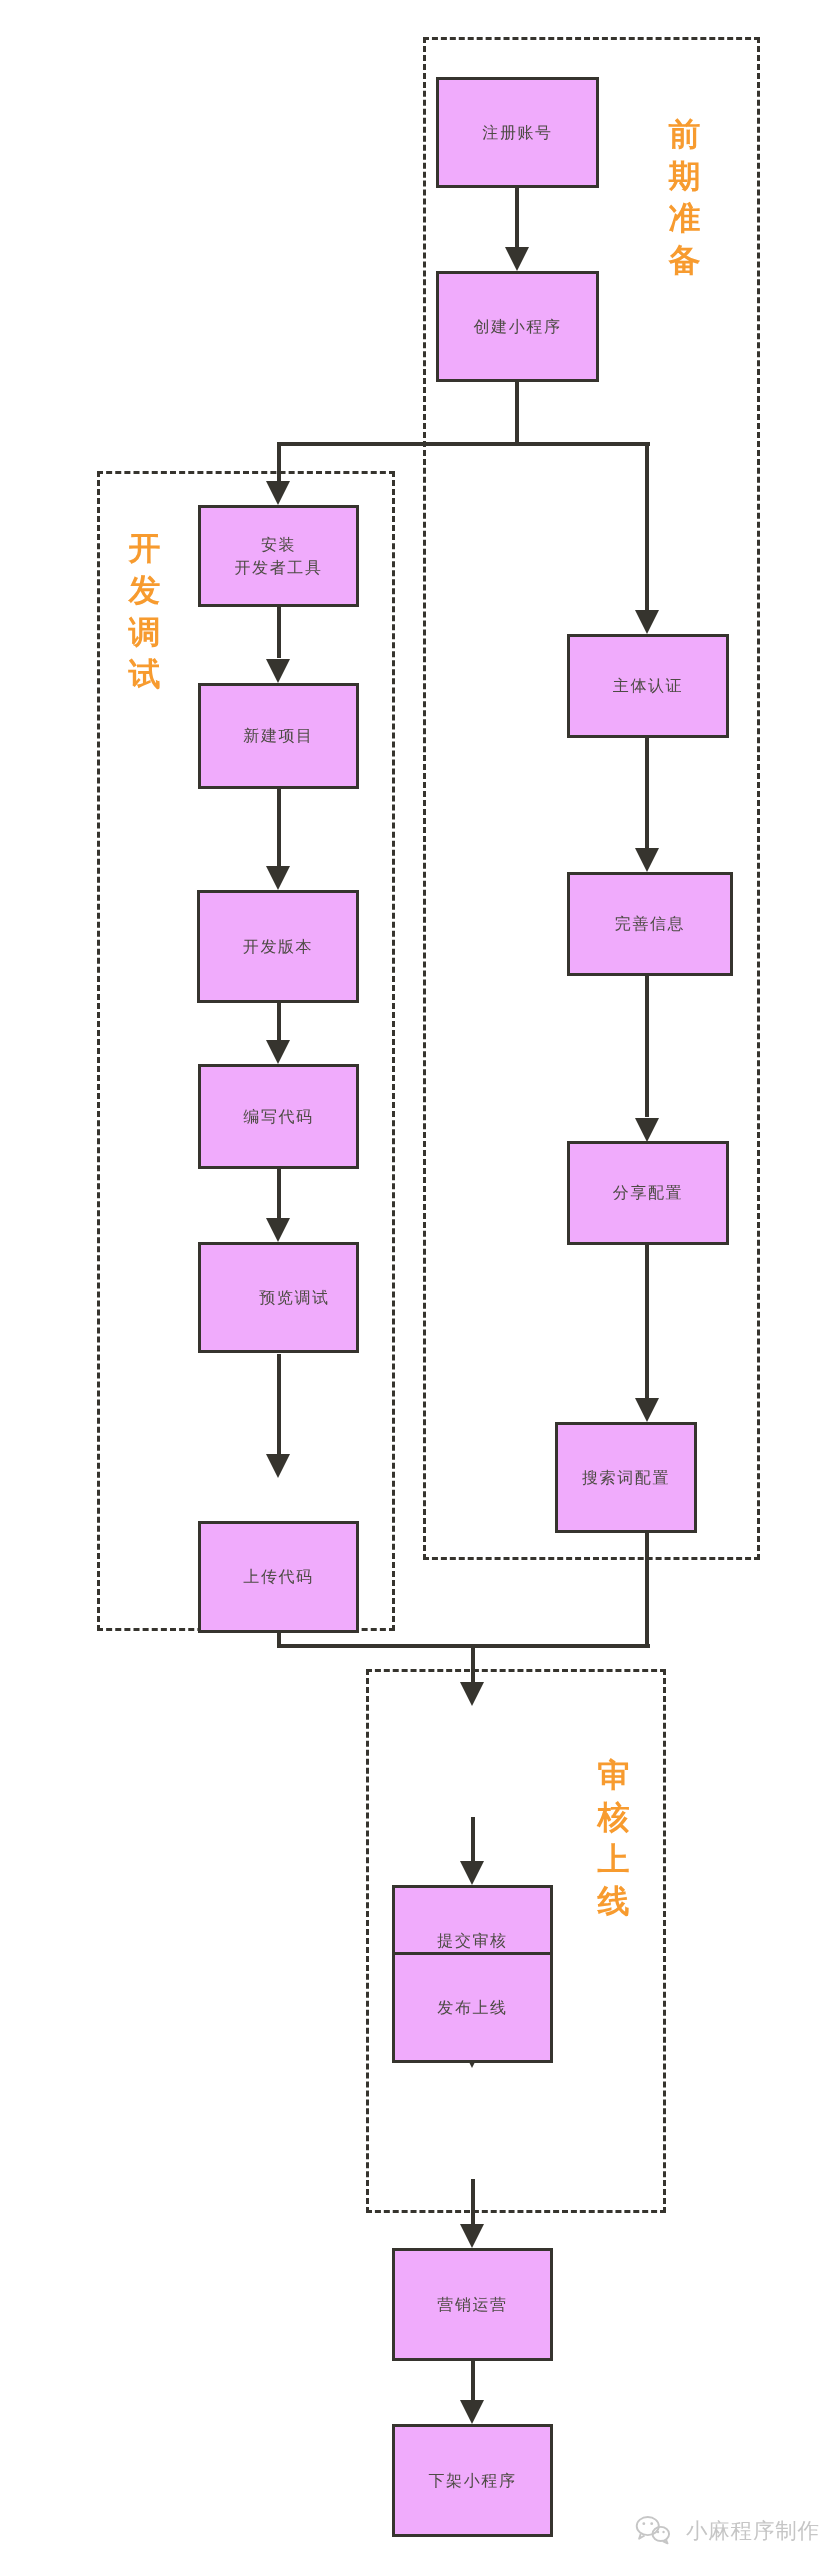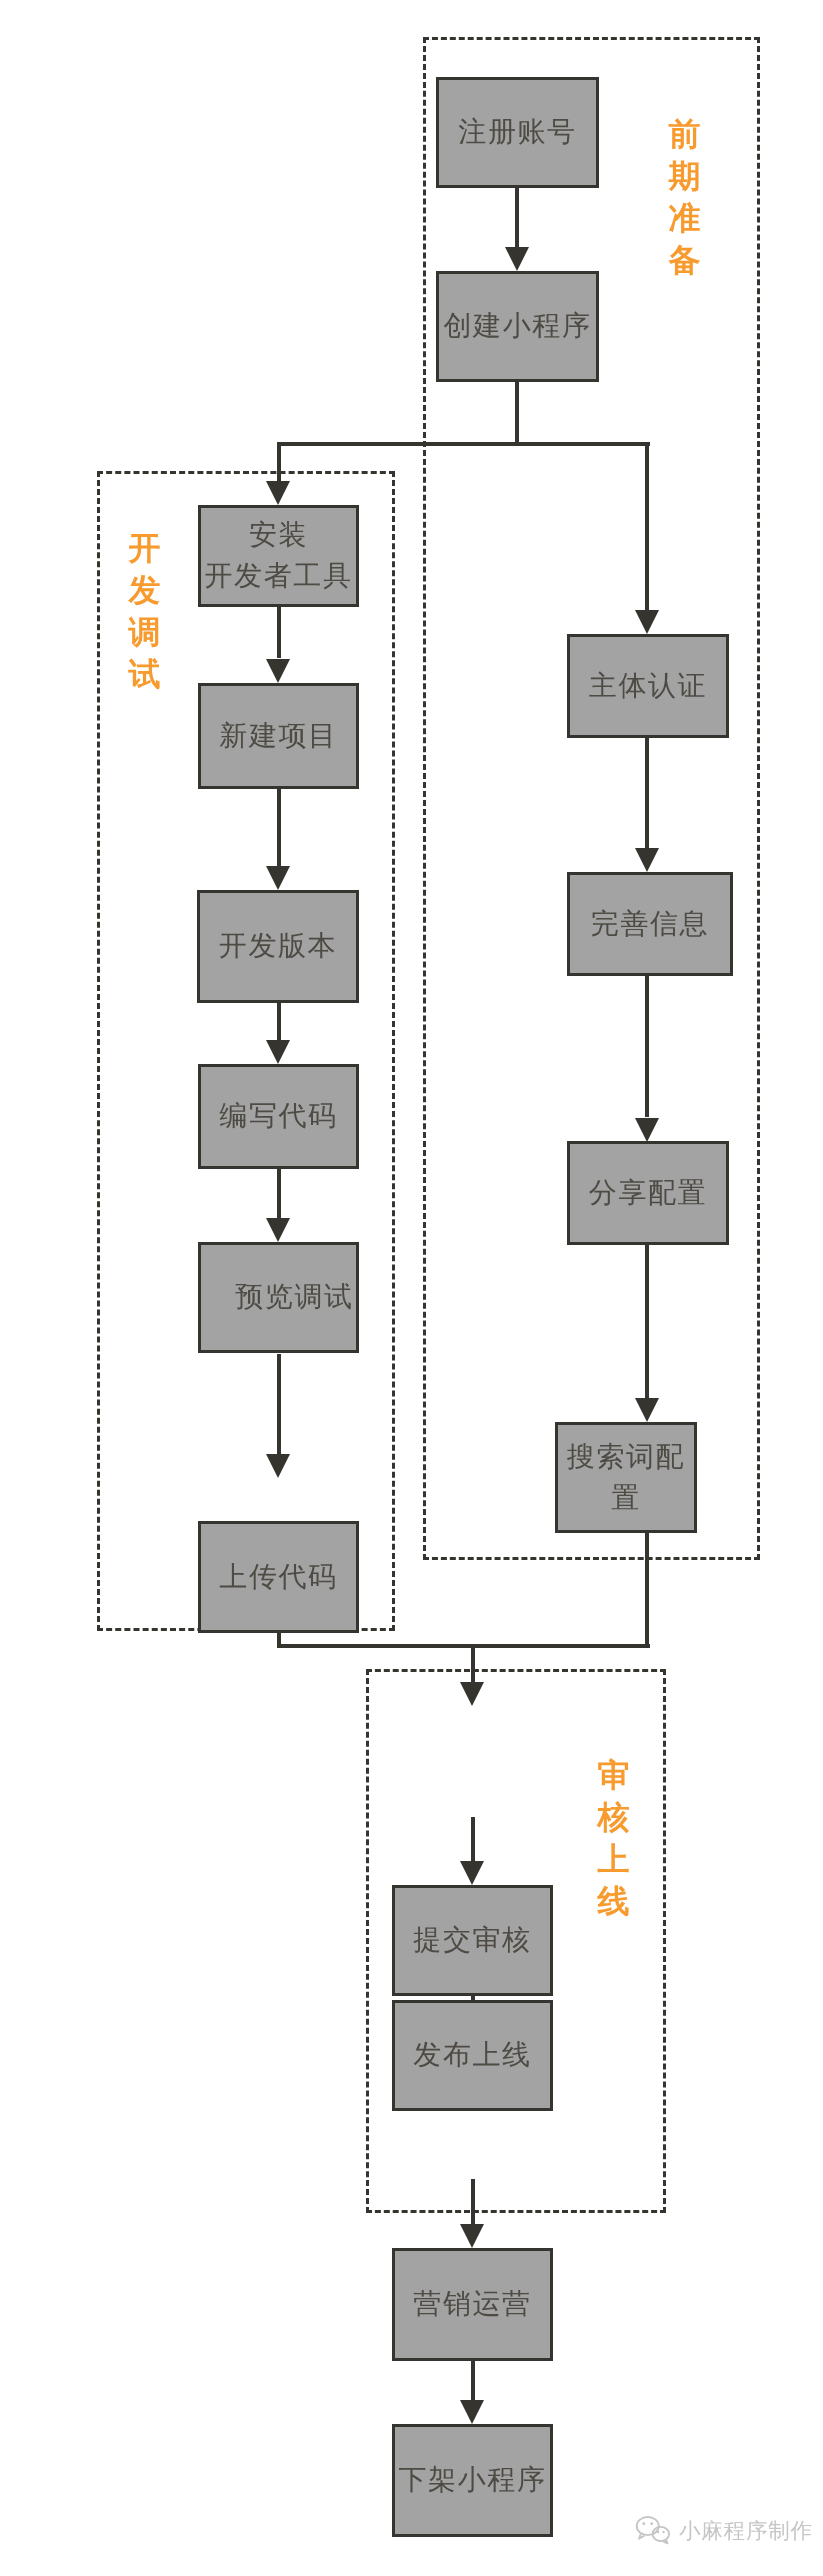--- a/index.html
+++ b/index.html
@@ -4,40 +4,40 @@
 <style>
   html,body{margin:0;padding:0;background:#ffffff;}
   .canvas{
     position:relative;width:823px;height:2576px;background:#ffffff;
     font-family:"DejaVu Sans","Liberation Sans",sans-serif;overflow:hidden;
   }
   .group{
     position:absolute;border:3.2px dashed #36342E;box-sizing:border-box;background:transparent;
   }
   .node{
-    position:absolute;background:#a3a3a3;border:3.2px solid #36342E;box-sizing:border-box;
+    position:absolute;background:#f0abfc;border:3.2px solid #36342E;box-sizing:border-box;
     display:flex;align-items:center;justify-content:center;text-align:center;
-    font-size:28px;letter-spacing:1.6px;line-height:1.45;color:#4D4B44;white-space:pre-line;
+    font-size:16px;letter-spacing:1.6px;line-height:1.45;color:#4D4B44;white-space:pre-line;
     z-index:3;
   }
   .vlabel{
     position:absolute;width:37px;font-size:32px;font-weight:bold;color:#F79B2F;
     line-height:42px;text-align:center;word-break:break-all;z-index:2;
   }
   .line{position:absolute;background:#36342E;z-index:1;}
   .arrow{
     position:absolute;width:0;height:0;z-index:2;
     border-left:12px solid transparent;border-right:12px solid transparent;
     border-top:24px solid #36342E;
   }
   .watermark{
     position:absolute;left:634px;top:2515px;display:flex;align-items:center;gap:8px;
     color:#C6C6C6;z-index:4;
   }
-  .watermark-text{font-size:21.5px;letter-spacing:0.8px;color:#C6C6C6;text-shadow:0.8px 0.8px 0 #ffffff;}
+  .watermark-text{font-size:21.5px;letter-spacing:0.8px;color:#C6C6C6;text-shadow:0.8px 0.8px 0 #ffffff;margin-left:7px;}
 </style>
 </head>
 <body>
 
 <div class="canvas">
 
   <div class="group" style="left:423px;top:37px;width:337px;height:1523px;"></div>
   <div class="group" style="left:97px;top:471px;width:298px;height:1160px;"></div>
   <div class="group" style="left:366px;top:1669px;width:300px;height:544px;"></div>
 
@@ -91,21 +91,21 @@
   <div class="node" style="left:198px;top:683px;width:161px;height:106px;">新建项目</div>
   <div class="node" style="left:197px;top:890px;width:162px;height:113px;">开发版本</div>
   <div class="node" style="left:198px;top:1064px;width:161px;height:105px;">编写代码</div>
   <div class="node" style="left:198px;top:1242px;width:161px;height:111px;padding-left:32px;">预览调试</div>
   <div class="node" style="left:198px;top:1478px;width:161px;height:112px;margin-top:43px;">上传代码</div>
   <div class="node" style="left:567px;top:634px;width:162px;height:104px;">主体认证</div>
   <div class="node" style="left:567px;top:872px;width:166px;height:104px;">完善信息</div>
   <div class="node" style="left:567px;top:1141px;width:162px;height:104px;">分享配置</div>
   <div class="node" style="left:555px;top:1422px;width:142px;height:111px;">搜索词配置</div>
   <div class="node" style="left:392px;top:1885px;width:161px;height:111px;">提交审核</div>
-  <div class="node" style="left:392px;top:2000px;width:161px;height:111px;">发布上线</div>
+  <div class="node" style="left:392px;top:1952px;width:161px;height:111px;">发布上线</div>
   <div class="node" style="left:392px;top:2248px;width:161px;height:113px;">营销运营</div>
   <div class="node" style="left:392px;top:2424px;width:161px;height:113px;">下架小程序</div>
 
   <div class="watermark">
     <span style="display:inline-flex;">
       <svg width="37" height="30" viewBox="0 0 46 38" fill="none" xmlns="http://www.w3.org/2000/svg">
         <ellipse cx="17" cy="14" rx="14" ry="11.5" stroke="#C6C6C6" stroke-width="2.4" fill="none"></ellipse>
         <path d="M8 24 L6 30 L13 26" stroke="#C6C6C6" stroke-width="2.4" fill="none" stroke-linejoin="round"></path>
         <circle cx="12" cy="11" r="1.8" fill="#C6C6C6"></circle>
         <circle cx="22" cy="11" r="1.8" fill="#C6C6C6"></circle>

